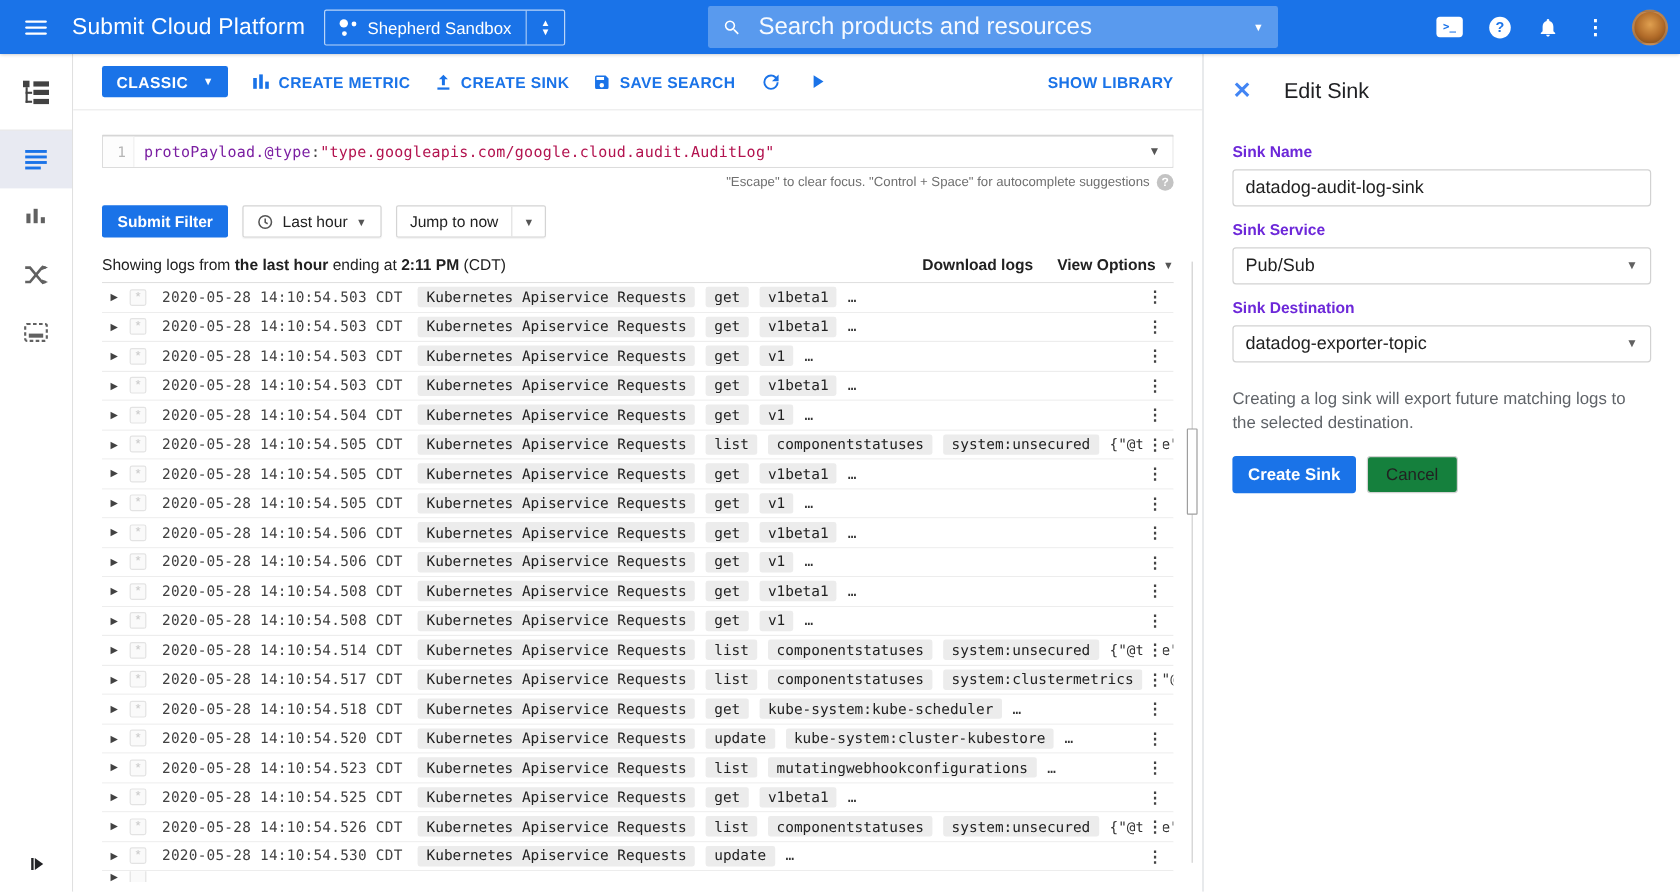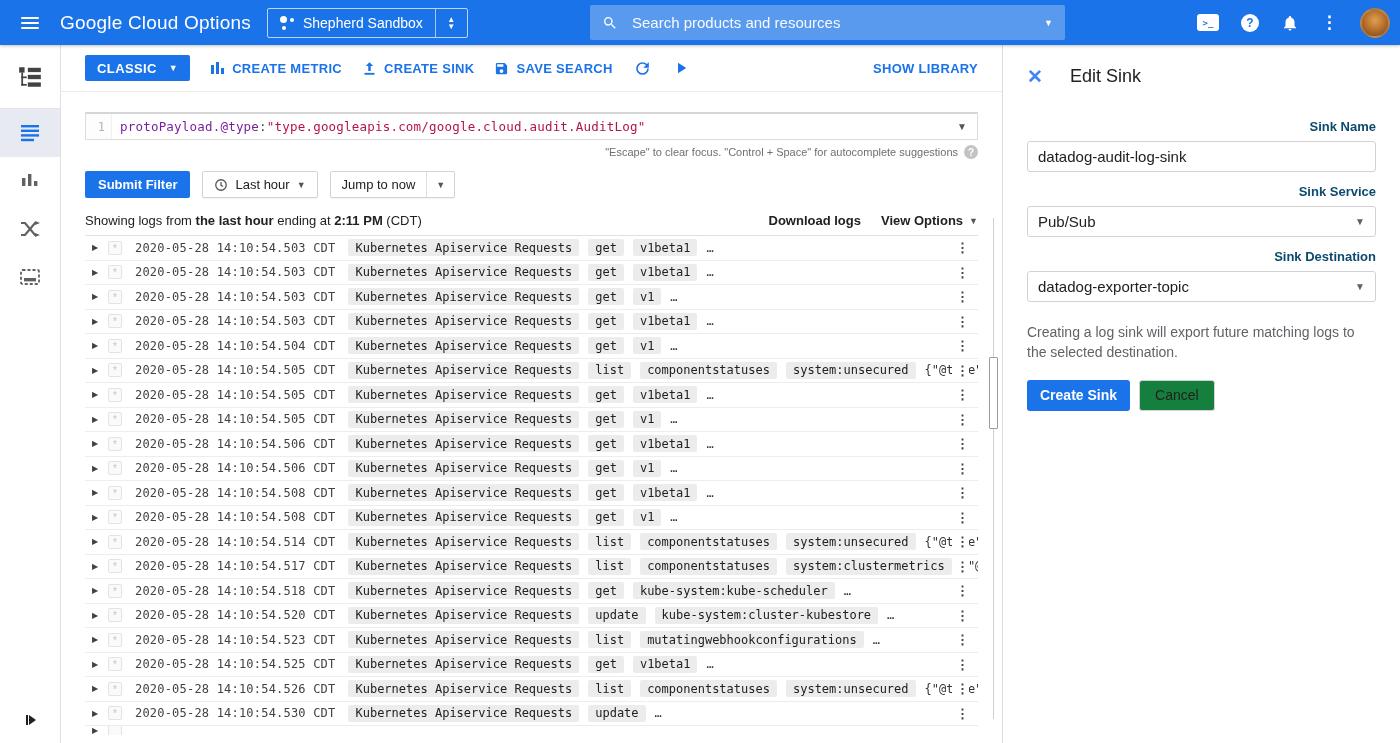--- a/index.html
+++ b/index.html
@@ -22,21 +22,21 @@
   .proj-icon i { position:absolute; background:#fff; border-radius:50%; }
   .proj-icon i:nth-child(1){ width:7px; height:7px; left:0; top:1px; }
   .proj-icon i:nth-child(2){ width:4px; height:4px; right:1px; top:3px; }
   .proj-icon i:nth-child(3){ width:4px; height:4px; left:2px; bottom:0; }
   .project-name { font-size:14px; }
   .project-caret { border-left:1px solid rgba(255,255,255,.6); height:100%; width:32px;
     display:flex; align-items:center; justify-content:center; flex-direction:column; font-size:8px; line-height:7px; }
   #searchbar { position:absolute; left:590px; top:5px; width:475px; height:35px;
     background:rgba(255,255,255,.28); border-radius:2px; display:flex; align-items:center; padding:0 12px; }
   #searchbar input { flex:1; background:transparent; border:none; outline:none; color:#fff;
-    font-size:15px; margin-left:14px; font-family:"Liberation Sans",sans-serif; }
+    font-size:20px; margin-left:14px; font-family:"Liberation Sans",sans-serif; }
   #searchbar input::placeholder { color:rgba(255,255,255,.95); }
   .search-caret { font-size:9px; color:#fff; }
   .hdr-icons { position:absolute; right:10px; top:0; height:45px; display:flex; align-items:center; gap:22px; }
   .shell-icon { width:22px; height:17px; background:#fff; border-radius:3px; color:#1a73e8;
     font-size:9px; font-weight:bold; display:flex; align-items:center; justify-content:center;
     font-family:"DejaVu Sans Mono",monospace; }
   .help-icon { width:18px; height:18px; border-radius:50%; background:#fff; color:#1a73e8;
     font-size:12px; font-weight:bold; display:flex; align-items:center; justify-content:center; }
   .more-vert { color:#fff; font-size:17px; font-weight:bold; }
   .avatar { width:30px; height:30px; border-radius:50%;
@@ -121,21 +121,21 @@
   #scroll-thumb { position:absolute; right:4px; top:312px; width:9px; height:72px; background:#fff;
     border:1px solid #9e9e9e; border-radius:1px; cursor:grab; }
 
   
   #panel { position:absolute; left:1002px; top:45px; width:398px; height:698px; background:#fff;
     border-left:1px solid #dadce0; }
   #panel-header { display:flex; align-items:center; gap:27px; padding:21px 24px 10px; }
   .close-x { color:#4285f4; font-size:19px; font-weight:bold; cursor:pointer; line-height:19px; }
   #panel-title { font-size:18px; color:#202124; }
   #panel-form { padding:10px 24px 0; }
-  .field-label { font-size:13px; font-weight:bold; color:#0c4a6e; margin:12px 0 7px;text-align:right; }
+  .field-label { font-size:13px; font-weight:bold; color:#6d28d9; margin:12px 0 7px; }
   .text-input { width:100%; height:31px; border:1px solid #d2d2d2; border-radius:3px;
     padding:0 10px; font-size:15px; color:#212121; outline:none; font-family:"Liberation Sans",sans-serif; }
   .select-box { width:100%; height:31px; border:1px solid #d2d2d2; border-radius:3px;
     padding:0 10px; font-size:15px; color:#212121; display:flex; align-items:center;
     justify-content:space-between; cursor:pointer; background:#fff; }
   .select-caret { font-size:10px; color:#616161; }
   #panel-desc { font-size:14px; color:#5f6368; line-height:1.45; margin:20px 0 17px; }
   #panel-actions { display:flex; gap:9px; }
   .create-btn { background:#1a73e8; color:#fff; border:none; border-radius:3px; height:31px;
     padding:0 13px; font-size:14px; font-weight:bold; cursor:pointer; font-family:"Liberation Sans",sans-serif; }
@@ -146,21 +146,21 @@
 <body>
 
 <div id="header">
   <div class="hamburger">
       <div>
         <span></span>
         <span></span>
         <span></span>
       </div>
     </div>
-  <div class="product-name">Google Cloud Options</div>
+  <div class="product-name">Submit Cloud Platform</div>
   <div class="project-picker">
     <div class="project-main">
       <span class="proj-icon">
           <i></i>
           <i></i>
           <i></i>
         </span>
       <span class="project-name">Shepherd Sandbox</span>
     </div>
     <div class="project-caret">

